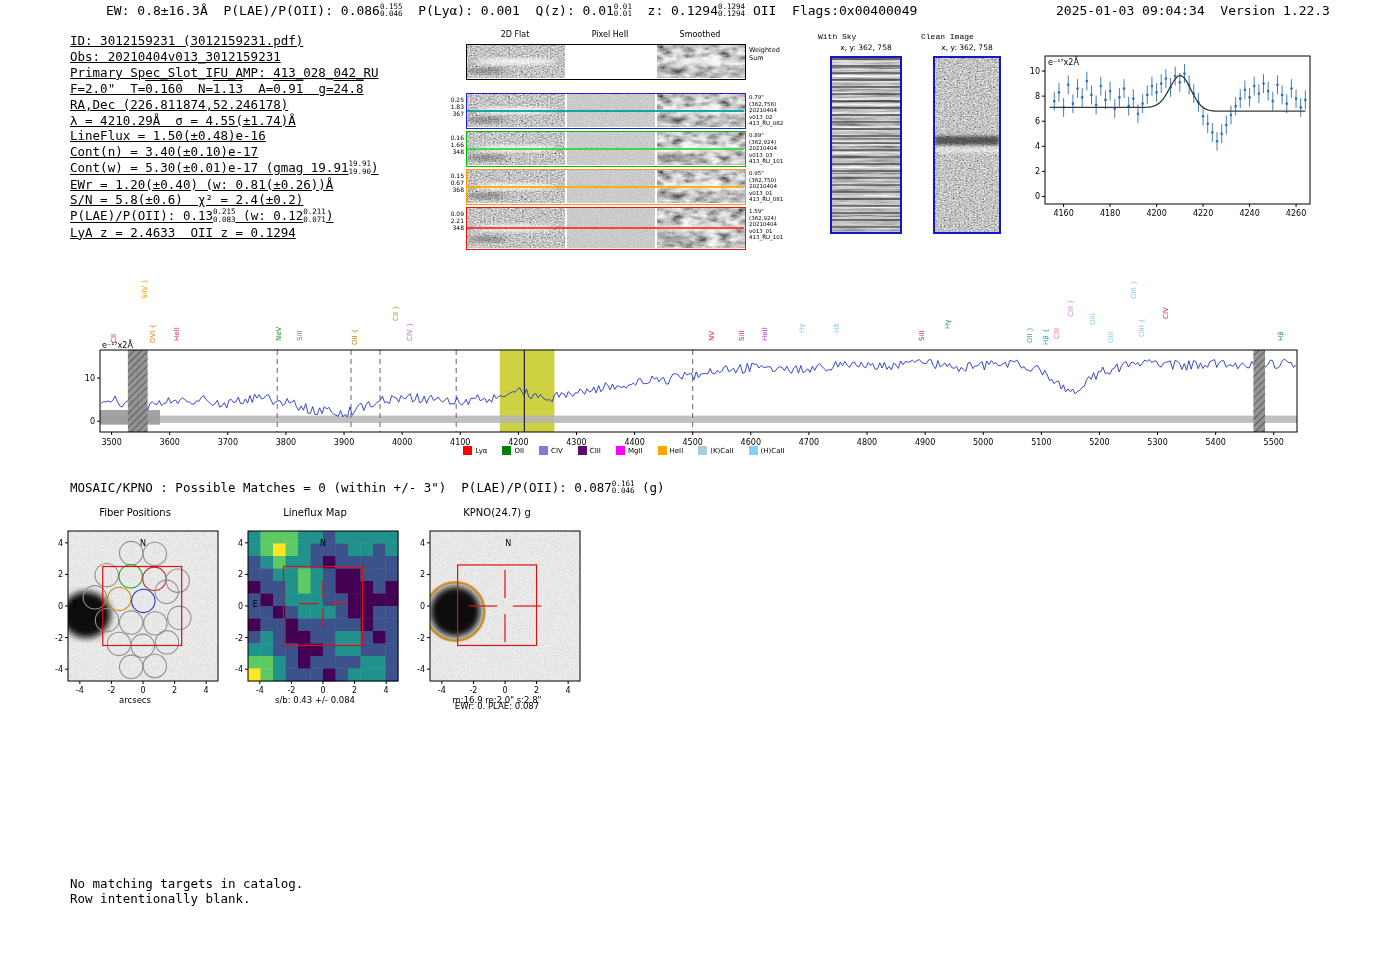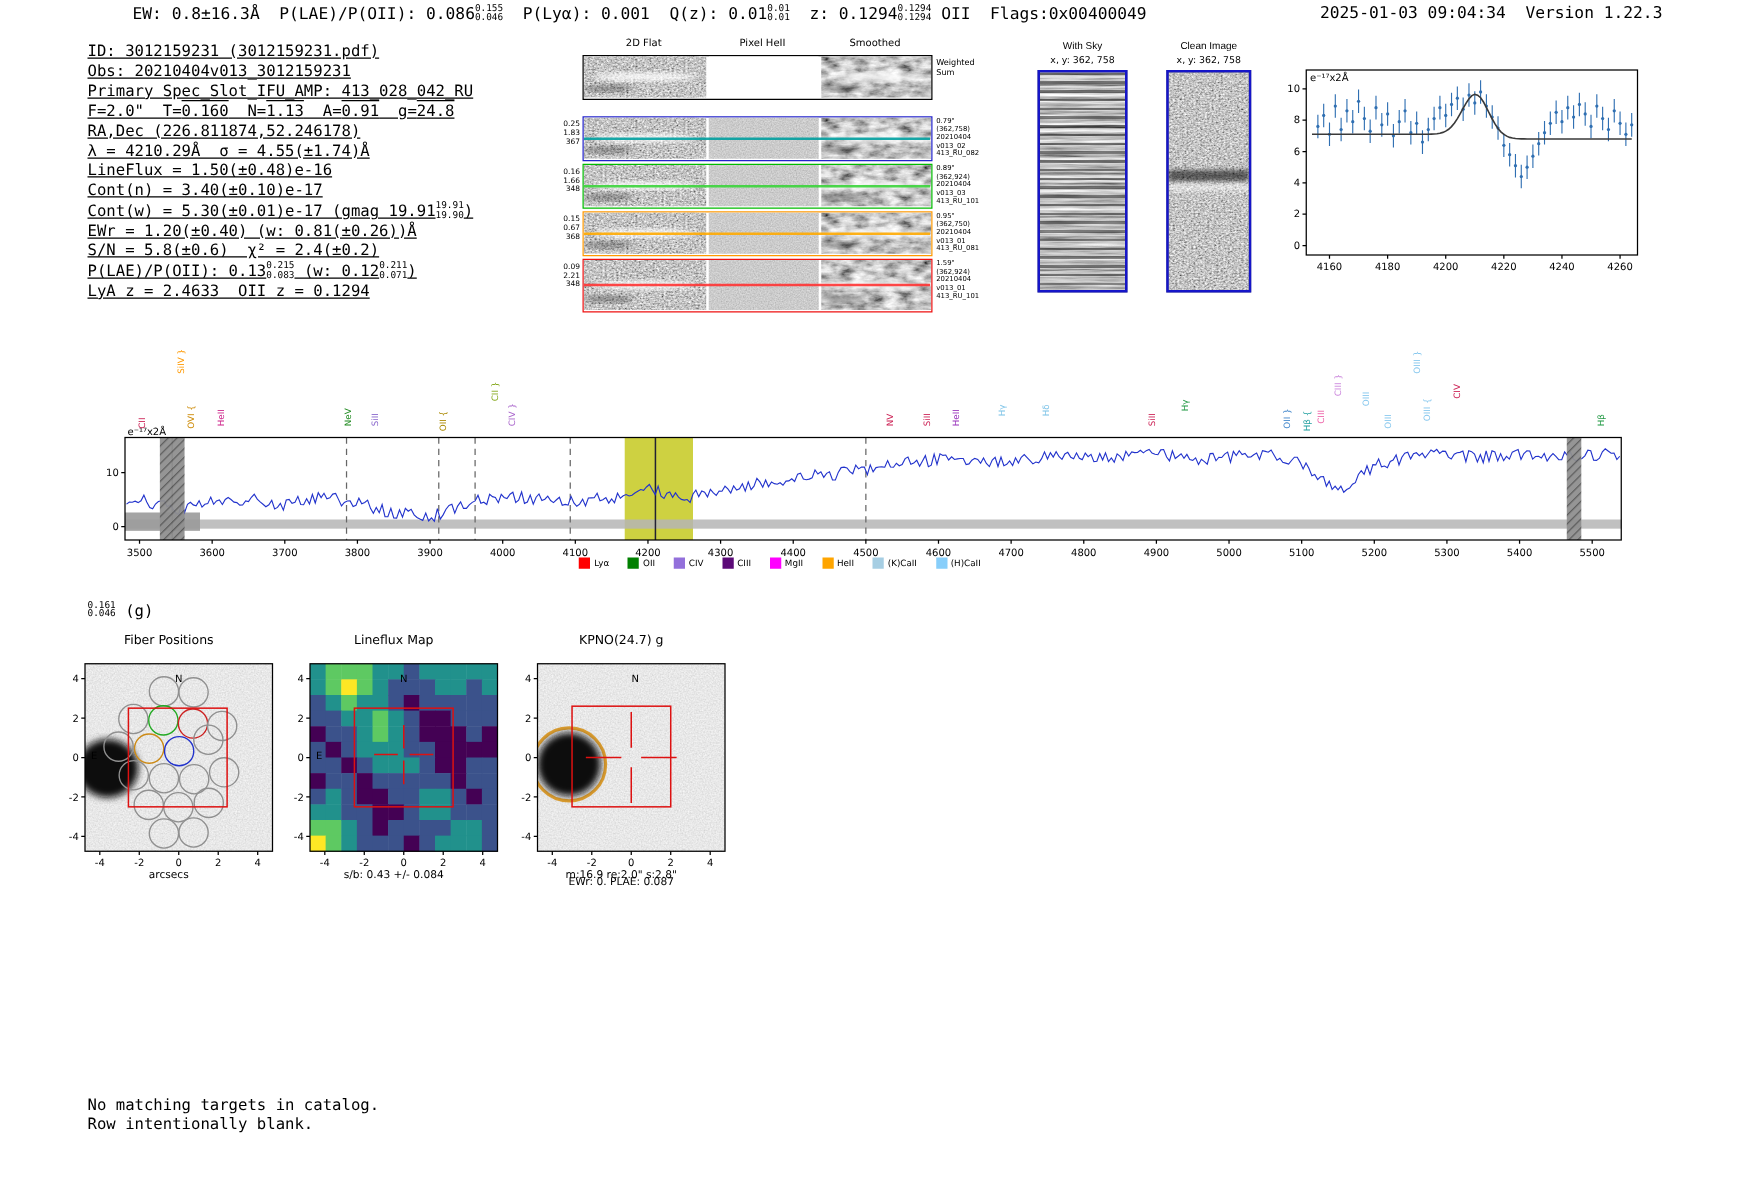--- a/index.html
+++ b/index.html
@@ -14,21 +14,21 @@
   .cutouts{position:absolute;left:466px;top:30px;width:340px;height:225px;}
   .cut-head{position:absolute;top:0;font-size:8px;font-family:"DejaVu Sans",sans-serif;text-align:center;width:70px;}
   .wrow,.cut-row{position:absolute;left:0;width:280px;box-sizing:border-box;background:#fff;overflow:hidden;}
   .wrow{border:1.5px solid #000;}
   .cut-row{border:1.5px solid;}
   .cellsvg{position:absolute;top:0;}
   .cut-mid{position:absolute;left:0;width:277px;height:2px;opacity:.9;}
   .cut-left{position:absolute;left:-21px;width:19px;text-align:right;font-size:6px;line-height:7px;font-family:"DejaVu Sans",sans-serif;}
   .cut-right{position:absolute;left:283px;width:52px;font-size:5.5px;line-height:6.6px;font-family:"DejaVu Sans",sans-serif;}
   .wlabel{position:absolute;left:283px;top:17px;font-size:6.5px;line-height:7.5px;font-family:"DejaVu Sans",sans-serif;}
-  .sky-title{position:absolute;font-size:8px;font-family:Liberation Sans, sans-serif;text-align:center;}
+  .sky-title{position:absolute;font-size:8px;font-family:Liberation Mono, monospace;}
   .sky-coords{position:absolute;font-size:7.5px;font-family:"DejaVu Sans",sans-serif;text-align:center;}
   .sky-panel{position:absolute;border:2px solid #1515c8;box-sizing:border-box;overflow:hidden;background:#888;}
   .stripe-overlay{position:absolute;inset:0;background:repeating-linear-gradient(180deg, rgba(0,0,0,0.45) 0 2px, rgba(0,0,0,0) 2px 7px);}
   .dark-band{position:absolute;left:0;right:0;background:#000;opacity:.55;filter:blur(1.5px);}
   .lite-band{position:absolute;left:0;right:0;background:#fff;opacity:.5;filter:blur(1.5px);}
   #small-plot{position:absolute;left:1000px;top:46px;}
   #main-spec{position:absolute;left:0px;top:265px;}
   #line-labels{position:absolute;inset:0;pointer-events:none;}
   .line-label{position:absolute;font-size:7px;font-family:"DejaVu Sans",sans-serif;white-space:pre;transform-origin:0 0;transform:rotate(-90deg);}
   #legend{position:absolute;left:0;top:446px;width:1248px;display:flex;justify-content:center;gap:15px;align-items:center;font-family:"DejaVu Sans",sans-serif;font-size:7px;}
@@ -561,21 +561,21 @@
       <span class="lg-item">
         <span class="lg-sq" style="background: rgb(166, 206, 227);"></span>
         <span>(K)CaII</span>
       </span>
       <span class="lg-item">
         <span class="lg-sq" style="background: rgb(135, 206, 250);"></span>
         <span>(H)CaII</span>
       </span>
     </div>
 
-  <div id="mosaic-line"><span class="stack"><span class="st-t">0.161</span><span class="st-b">0.046</span></span><span> (g)</span></div>
+  <div id="mosaic-line"><span>MOSAIC/KPNO : Possible Matches = 0 (within +/- 3")  P(LAE)/P(OII): 0.087</span><span class="stack"><span class="st-t">0.161</span><span class="st-b">0.046</span></span><span> (g)</span></div>
 
   <div class="map-panel" style="left:40px;top:507px">
     <div class="map-title">Fiber Positions</div>
     <svg id="fiber-svg" width="190" height="172">
         <clipPath id="clipF">
           <rect x="28" y="8" width="150" height="150"></rect>
         </clipPath>
         <rect x="28" y="8" width="150" height="150" filter="url(#nz-light)"></rect>
         <g clip-path="url(#clipF)">
           <ellipse cx="46.1578947368421" cy="91.68421052631578" rx="24.473684210526315" ry="23.249999999999996" fill="#0a0a0a" filter="url(#soft3)"></ellipse>

